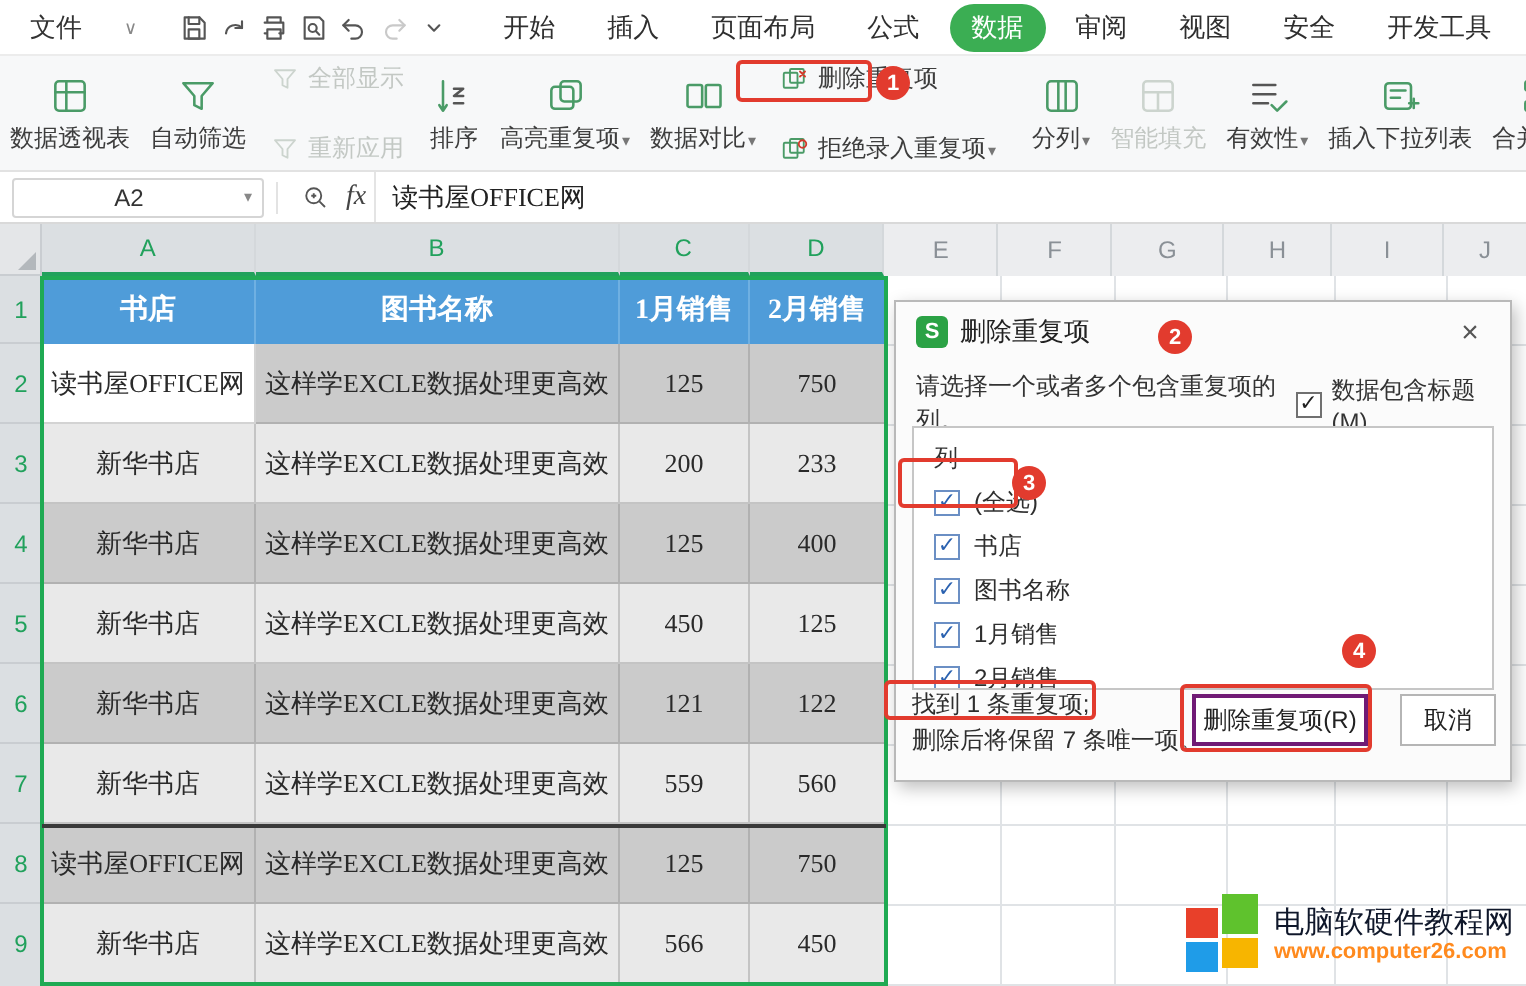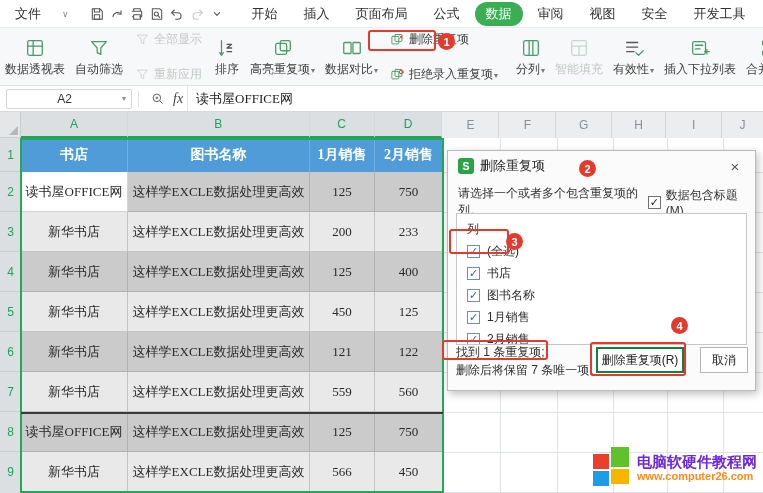--- a/index.html
+++ b/index.html
@@ -100,29 +100,29 @@
   #hdr-cb{margin-left:auto;display:flex;align-items:center;gap:5px;color:#333}
   #hdr-cb u{text-decoration:underline}
   #dlg-list{position:absolute;left:8px;right:8px;top:62px;height:132px;border:1px solid #c6c6c6;background:#fff;
     padding:4px 10px;overflow:hidden}
   .li{display:flex;align-items:center;gap:7px;height:22px;color:#2e2e2e}
   .li.head{color:#333}
   #dlg-found{position:absolute;left:8px;top:194px;color:#2e2e2e;line-height:15px}
   #dlg-keep{position:absolute;left:8px;top:211px;color:#2e2e2e}
   .btn{position:absolute;height:26px;background:#fff;display:flex;align-items:center;justify-content:center;
     font-size:12px;color:#222}
-  #btn-ok{left:148px;top:196px;width:88px;border:2px solid #15803d}
+  #btn-ok{left:148px;top:196px;width:88px;border:2px solid #701a75}
   #btn-cancel{left:252px;top:196px;width:48px;border:1px solid #b5b5b5}
 
   
   #wm{position:absolute;right:6px;bottom:4px;display:flex;align-items:center;gap:6px;z-index:40}
   #wm-logo{position:relative;width:38px;height:42px;flex:none}
   #wm-logo i{position:absolute;display:block}
   #wm-text{line-height:1.15;text-align:left}
-  #wm-text .l1{color:#6d28d9;font-weight:bold;font-size:15px}
+  #wm-text .l1{color:#0f172a;font-weight:normal;font-size:15px}
   #wm-text .l2{color:#ff8a1e;font-weight:bold;font-size:11px}
 </style>
 </head>
 <body>
 
 <div id="app">
 
   <div id="menubar">
     <span class="hamburger">
         <i></i>

